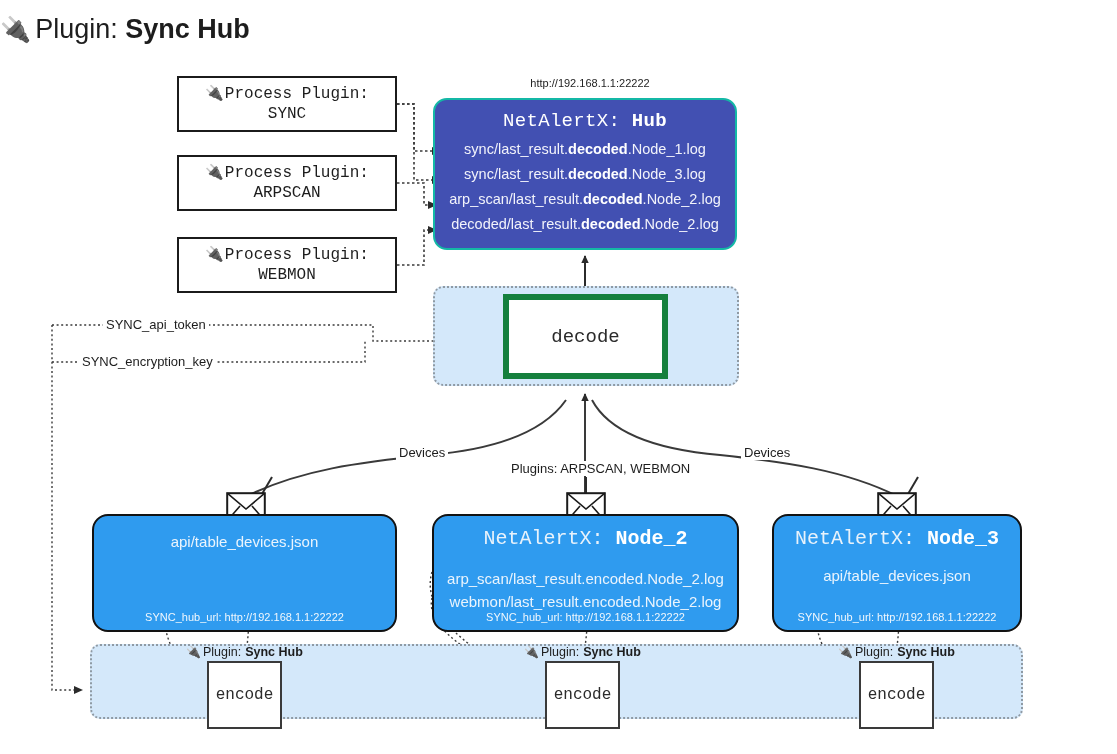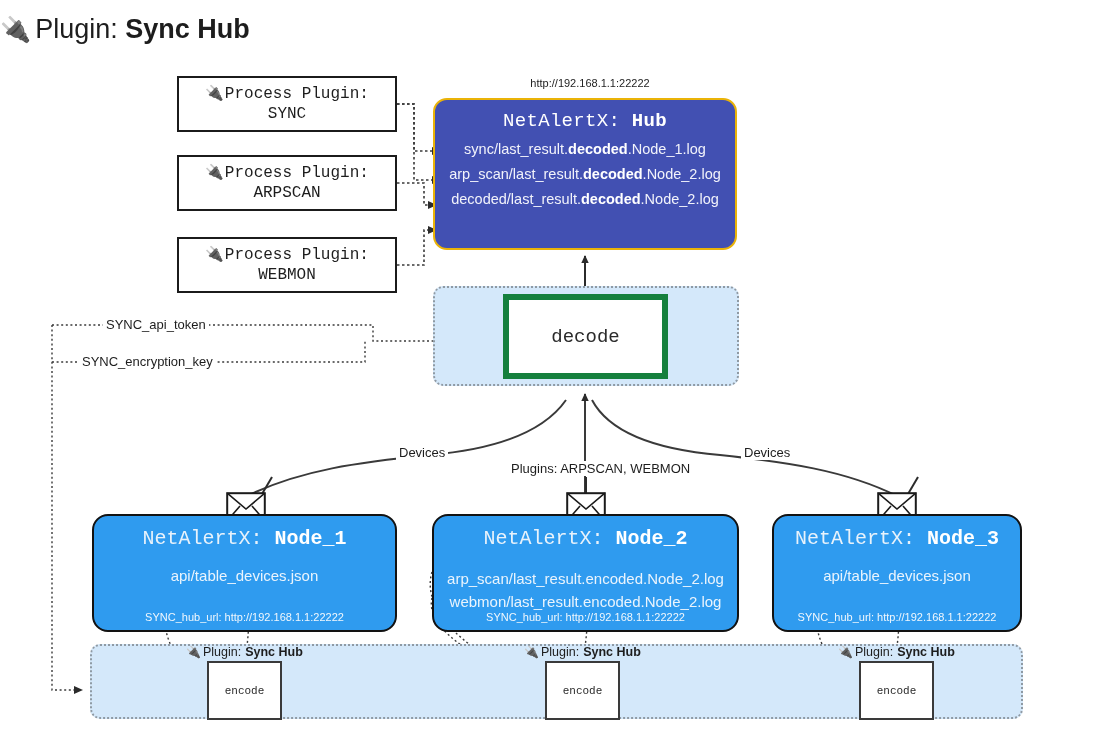--- a/index.html
+++ b/index.html
@@ -69,21 +69,21 @@
   #proc-webmon  { left: 177px; top: 237px; }
 
   
   #hub-box {
     position: absolute;
     box-sizing: border-box;
     left: 433px; top: 98px;
     width: 304px;
     height: 152px;
     background: #4250b2;
-    border: 2px solid #eab308;
+    border: 2px solid #14b8a6;
     border-radius: 14px;
     color: #ffffff;
     padding-top: 10px;
   }
   #hub-title {
     text-align: center;
     font-family: "Liberation Mono", monospace;
     font-size: 19px;
     letter-spacing: .3px;
   }
@@ -174,29 +174,29 @@
     width: 933px;
     height: 75px;
     background: #d4e8fa;
     border: 2px dotted #8f9aa4;
     border-radius: 10px;
   }
   .encode-box {
     position: absolute;
     box-sizing: border-box;
     width: 75px;
-    height: 59px;
+    height: 68px;
     top: 661px;
     background: #ffffff;
     border: 2px solid #3a3a3a;
     display: flex;
     align-items: center;
     justify-content: center;
     font-family: "Liberation Mono", monospace;
-    font-size: 11px;
+    font-size: 16px;
     color: #2b2b2b;
   }
   #encode-1 { left: 207px; }
   #encode-2 { left: 545px; }
   #encode-3 { left: 859px; }
   .encode-label {
     position: absolute;
     top: 645px;
     font-size: 12.5px;
     color: #1d1d1d;
@@ -318,20 +318,21 @@
     <div>WEBMON</div>
   </div>
 
   <div id="hub-box">
     <div id="hub-title">
       <span>NetAlertX:</span>
       <span class="strong">Hub</span>
     </div>
     <div id="hub-lines">
       <div class="hub-line"><span>sync/last_result.</span><b>decoded</b><span>.Node_1.log</span></div>
+      <div class="hub-line"><span>sync/last_result.</span><b>decoded</b><span>.Node_3.log</span></div>
       <div class="hub-line"><span>arp_scan/last_result.</span><b>decoded</b><span>.Node_2.log</span></div>
       <div class="hub-line"><span>decoded/last_result.</span><b>decoded</b><span>.Node_2.log</span></div>
     </div>
   </div>
 
   <div id="decode-wrap"></div>
   <div id="decode-box">decode</div>
 
   <div class="edge-label" id="lbl-api-token">SYNC_api_token</div>
   <div class="edge-label" id="lbl-enc-key">SYNC_encryption_key</div>
@@ -346,24 +347,20 @@
   <svg class="envelope" id="env-2" viewBox="0 0 40 30" xmlns="http://www.w3.org/2000/svg">
     <rect x="1.2" y="1.2" width="37.6" height="27.6" fill="#ffffff" stroke="#1b1b1b" stroke-width="2"></rect>
     <path d="M1.2,1.2 L20,17 L38.8,1.2 M1.2,28.8 L14,14 M38.8,28.8 L26,14" fill="none" stroke="#1b1b1b" stroke-width="1.6"></path>
   </svg>
   <svg class="envelope" id="env-3" viewBox="0 0 40 30" xmlns="http://www.w3.org/2000/svg">
     <rect x="1.2" y="1.2" width="37.6" height="27.6" fill="#ffffff" stroke="#1b1b1b" stroke-width="2"></rect>
     <path d="M1.2,1.2 L20,17 L38.8,1.2 M1.2,28.8 L14,14 M38.8,28.8 L26,14" fill="none" stroke="#1b1b1b" stroke-width="1.6"></path>
   </svg>
 
   <div class="node-box" id="node-1">
-    <div class="node-title">
-      <span>NetAlertX:</span>
-      <span class="strong">Node_1</span>
-    </div>
     <div class="lines">
       <div class="node-line">api/table_devices.json</div>
     </div>
     <div class="node-url">SYNC_hub_url: http://192.168.1.1:22222</div>
   </div>
 
   <div class="node-box" id="node-2">
     <div class="node-title">
       <span>NetAlertX:</span>
       <span class="strong">Node_2</span>

